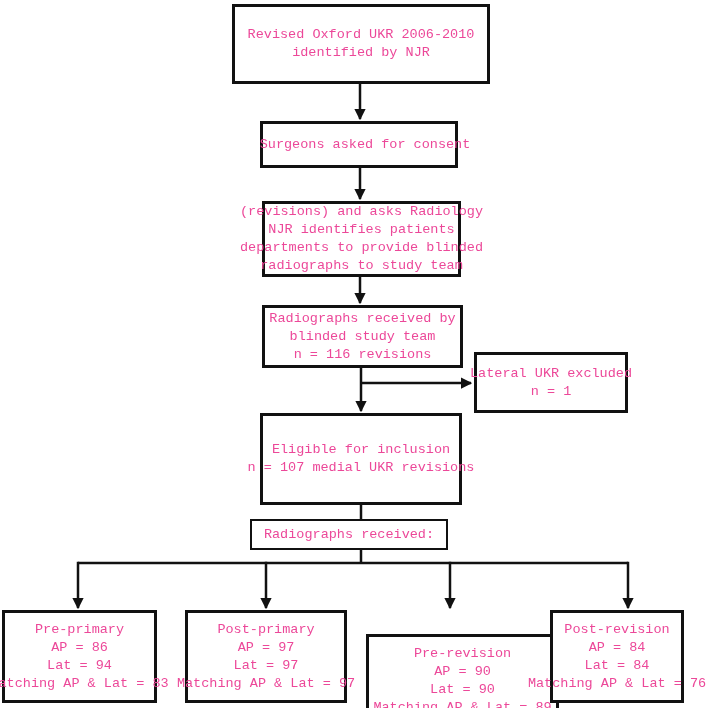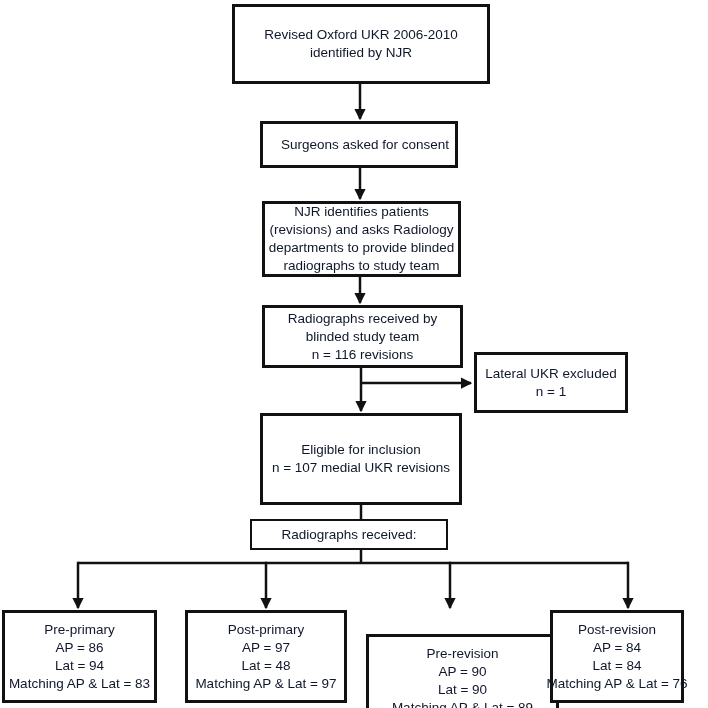--- a/index.html
+++ b/index.html
@@ -5,22 +5,22 @@
   html, body {
     margin: 0;
     padding: 0;
     background: #ffffff;
   }
   #canvas {
     position: relative;
     width: 708px;
     height: 708px;
     background: #ffffff;
-    font-family: Liberation Sans, sans-serif;
-    color: #0f172a;
+    font-family: Liberation Mono, monospace;
+    color: #ec4899;
   }
   .flow-box {
     position: absolute;
     box-sizing: border-box;
     border: 3px solid #111111;
     background: #ffffff;
     display: flex;
     flex-direction: column;
     justify-content: center;
     align-items: center;
@@ -90,22 +90,22 @@
   <div id="box-source" class="flow-box">
     <span class="line">Revised Oxford UKR 2006-2010</span>
     <span class="line">identified by NJR</span>
   </div>
 
   <div id="box-consent" class="flow-box">
     <span class="line">Surgeons asked for  consent</span>
   </div>
 
   <div id="box-njr" class="flow-box">
+    <span class="line">(revisions) and asks Radiology</span>
     <span class="line">NJR identifies patients</span>
-    <span class="line">(revisions) and asks Radiology</span>
     <span class="line">departments to provide blinded</span>
     <span class="line">radiographs to study team</span>
   </div>
 
   <div id="box-received" class="flow-box">
     <span class="line">Radiographs received by</span>
     <span class="line">blinded study team</span>
     <span class="line">n = 116 revisions</span>
   </div>
 
@@ -126,21 +126,21 @@
   <div id="box-pre-primary" class="flow-box">
     <span class="line">Pre-primary</span>
     <span class="line">AP = 86</span>
     <span class="line">Lat = 94</span>
     <span class="line">Matching AP &amp; Lat = 83</span>
   </div>
 
   <div id="box-post-primary" class="flow-box">
     <span class="line">Post-primary</span>
     <span class="line">AP = 97</span>
-    <span class="line">Lat = 48</span>
+    <span class="line">Lat = 97</span>
     <span class="line">Matching AP &amp; Lat = 97</span>
   </div>
 
   <div id="box-pre-revision" class="flow-box">
     <span class="line">Pre-revision</span>
     <span class="line">AP = 90</span>
     <span class="line">Lat = 90</span>
     <span class="line">Matching AP &amp; Lat = 89</span>
   </div>
 

